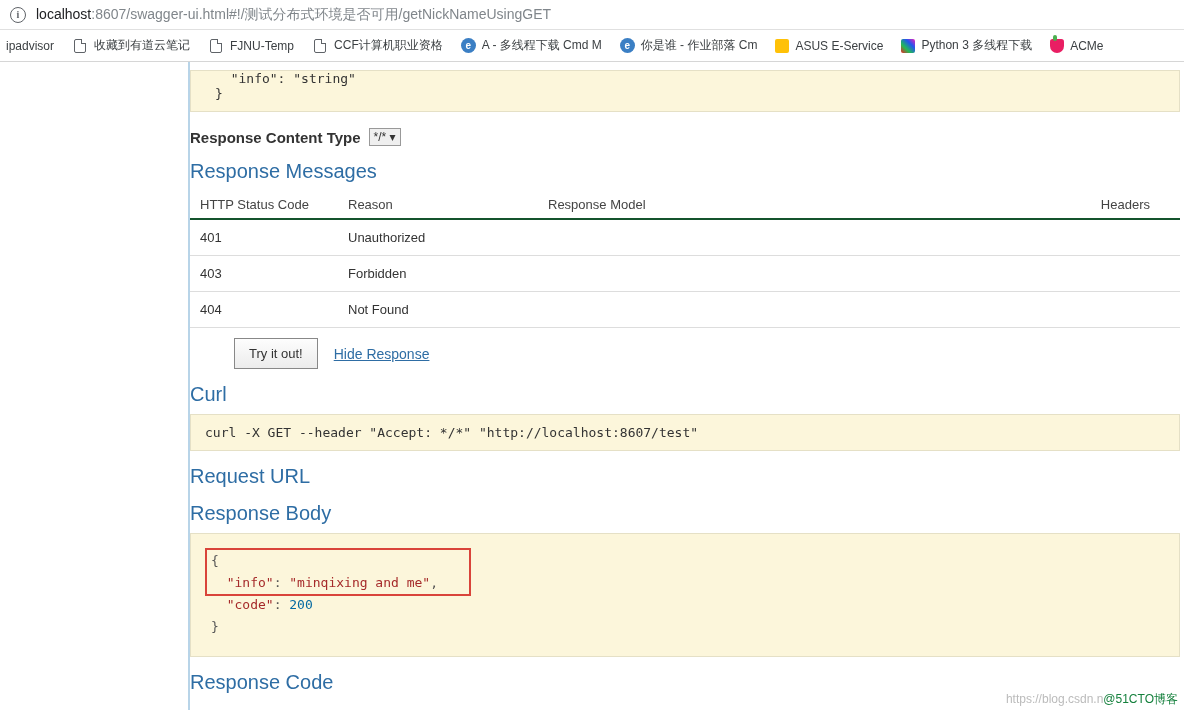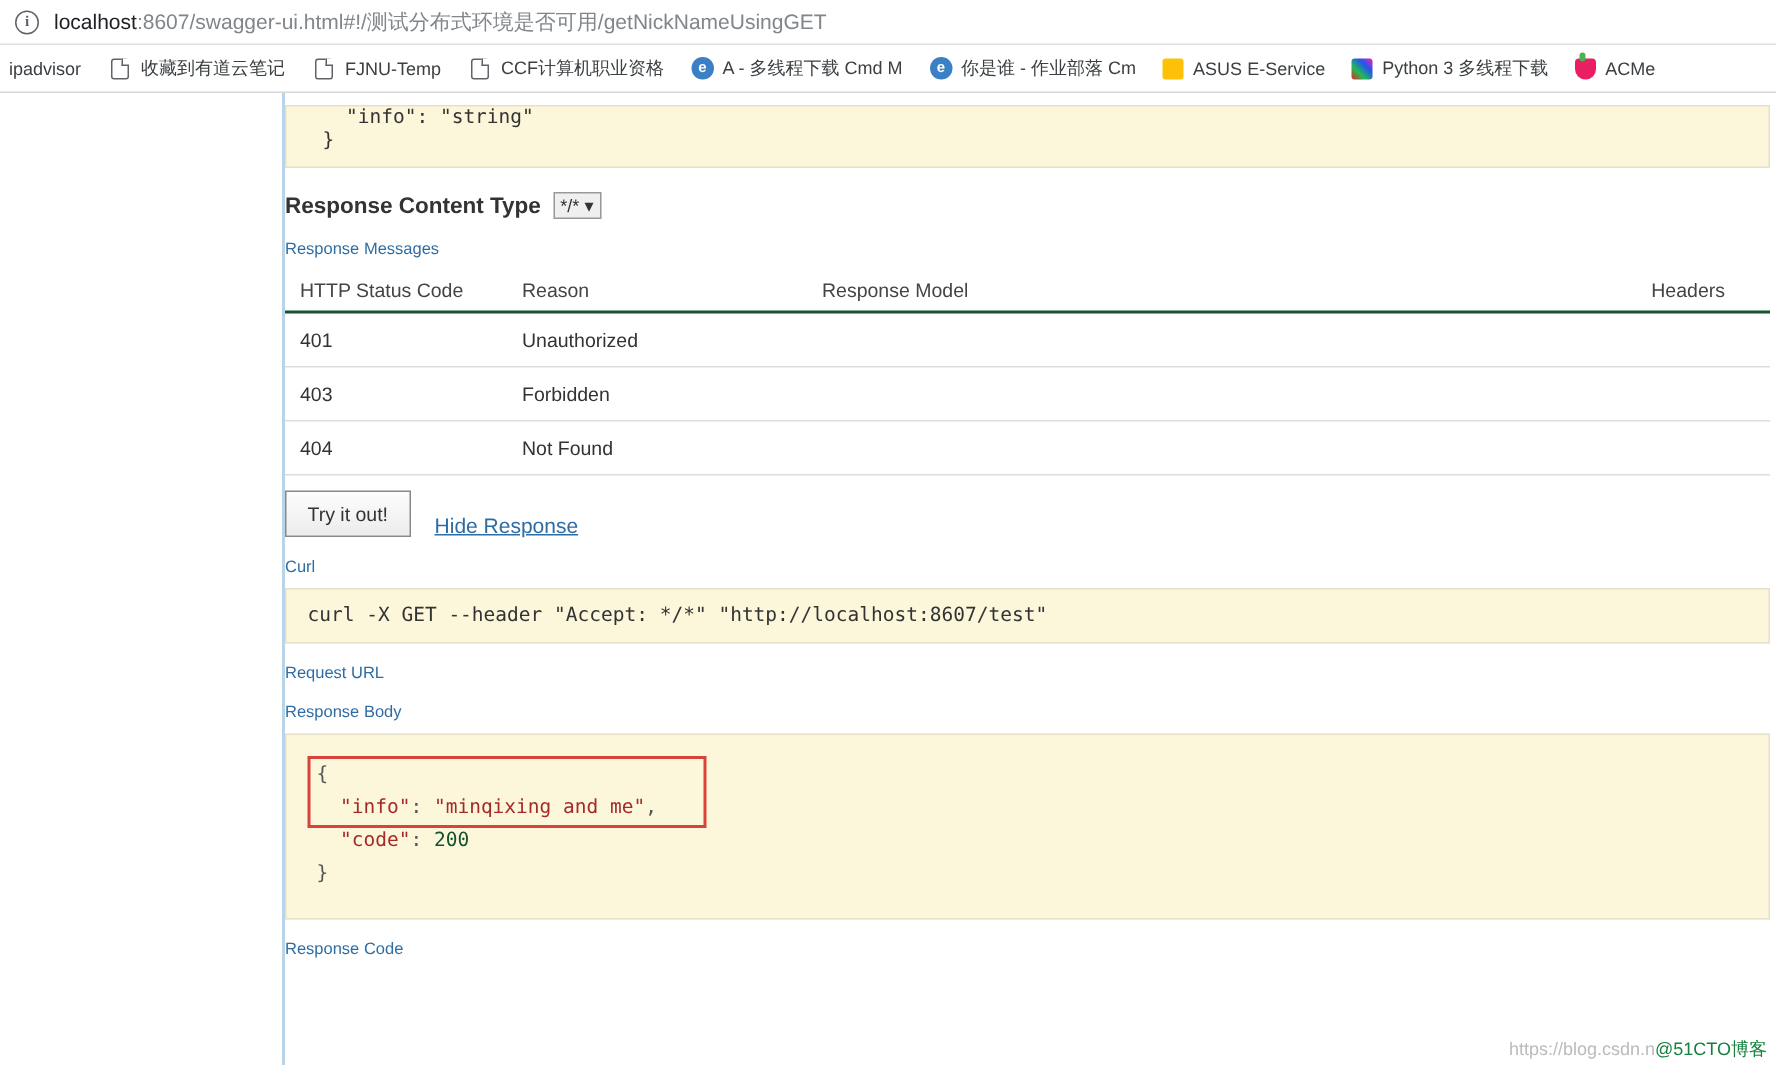--- a/index.html
+++ b/index.html
@@ -40,49 +40,49 @@
       background: #fcf6db; border: 1px solid #e5e0c6; padding: 10px 14px;
       font-family: "Droid Sans Mono", Monaco, Consolas, monospace; font-size: 13px;
       white-space: pre; color: #333; margin-bottom: 14px;
     }
     .code-top { padding-top: 0; padding-left: 24px; }
     
     .content-type-row { display: flex; align-items: flex-end; gap: 8px; margin: 16px 0 12px; }
     .content-type-label { font-size: 15px; font-weight: 600; color: #333; }
     .content-type-select { border: 1px solid #999; padding: 1px 4px; font-size: 12px; background: #efefef; }
     
-    .section-title { color: #2e6da4; font-size: 11px; font-weight: 500; margin: 14px 0 8px; }
+    .section-title { color: #2e6da4; font-size: 20px; font-weight: 500; margin: 14px 0 8px; }
     
     .msgs-table { width: 100%; border-collapse: collapse; }
     .msgs-table th {
       text-align: left; font-weight: 500; font-size: 13px; color: #444;
       padding: 6px 8px; border-bottom: 2px solid #14532d;
     }
     .msgs-table td {
       padding: 10px 8px; border-bottom: 1px solid #ddd; font-size: 13px; color: #333;
     }
     .msgs-table th:first-child, .msgs-table td:first-child { padding-left: 10px; width: 150px;}
     .msgs-table th:nth-child(2), .msgs-table td:nth-child(2) { width: 200px;}
     
-    .actions-row { display: flex; align-items: flex-end; gap: 16px; margin: 10px 0 14px; }
+    .actions-row { display: flex; align-items: center; gap: 16px; margin: 10px 0 14px; padding-left: 44px; }
     .try-btn {
       border: 1px solid #888; background: linear-gradient(#fdfdfd,#ececec);
       padding: 7px 14px; font-size: 13px; cursor: pointer; color: #333;
     }
     .hide-link { color: #2e6da4; text-decoration: underline; font-size: 14px; cursor: pointer; }
     
     .resp-body-block {
       background: #fcf6db; border: 1px solid #e5e0c6; padding: 16px 20px 18px;
       font-family: "Droid Sans Mono", Monaco, Consolas, monospace; font-size: 13px;
       color: #555; margin-bottom: 14px; position: relative;
     }
     .json-line { line-height: 1.7; }
     .json-key { color: #a52a2a; }
     .json-string { color: #a52a2a; }
-    .json-num { color: #14532d; }
+    .json-num { color: #0369a1; }
     .red-box {
       position: absolute; border: 2px solid #d9443a; top: 14px; left: 14px; width: 266px; height: 48px;
       pointer-events: none;
     }
     
     .watermark {
       position: fixed; bottom: 2px; right: 6px; font-size: 12px; color: #bbb;
     }
     .watermark .dark { color: #15803d; }
   </style>

